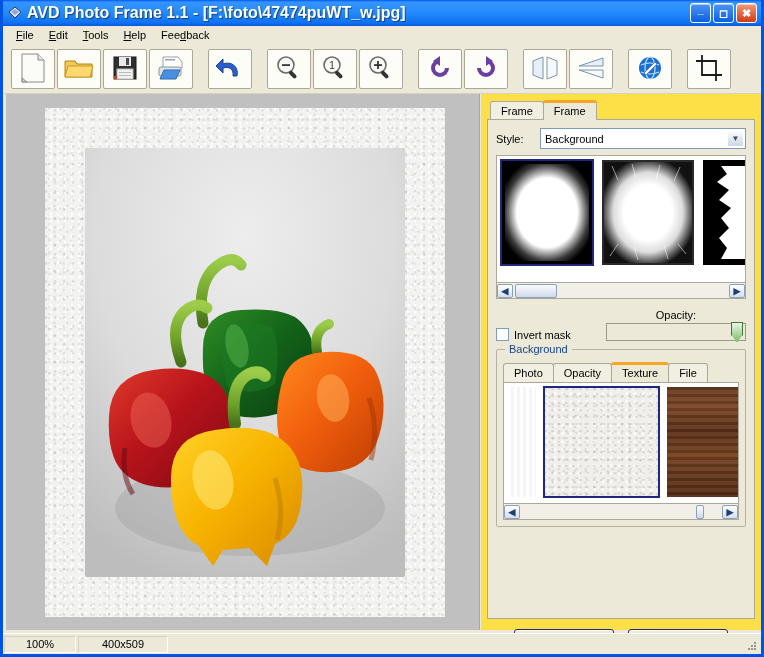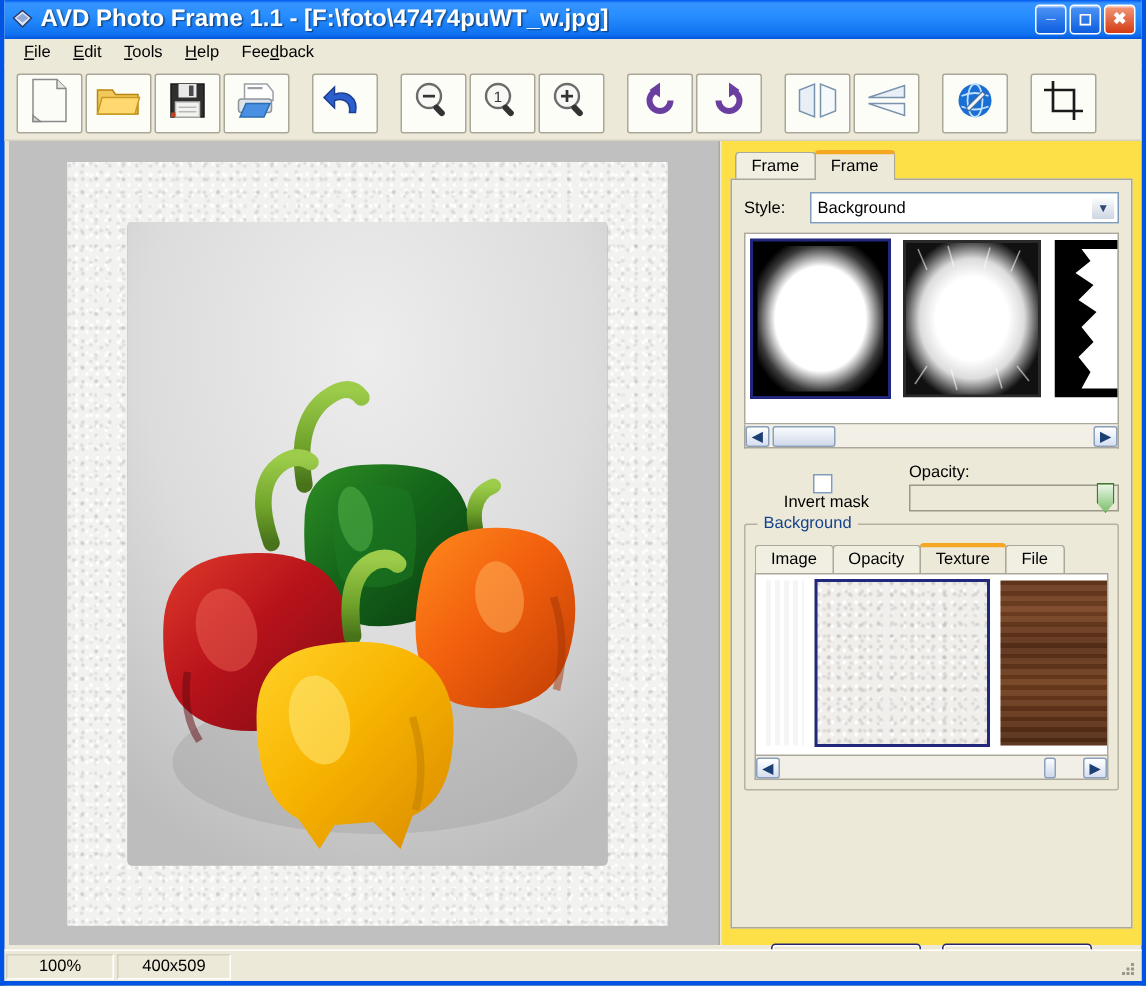--- a/index.html
+++ b/index.html
@@ -187,21 +187,21 @@
     position:absolute; left:0; right:0; bottom:0; height:21px;
     background:#ece9d8; border-top:1px solid #fff;
     display:flex; align-items:center; font-size:11px;
   }
   .spane {
     height:17px; border:1px solid #d4d0c0; border-right-color:#fff; border-bottom-color:#fff;
     display:flex; align-items:center; justify-content:center;
     margin:0 1px;
   }
   .spane.p1 { width:72px; }
-  .spane.p2 { width:76px; }
+  .spane.p2 { width:90px; }
   .spane.p3 { flex:1; justify-content:flex-end; padding-right:22px; }
   .grip { position:absolute; right:3px; bottom:2px; width:12px; height:12px; }
   .watermark {
     position:absolute; right:10px; bottom:26px; width:84px; height:66px;
     opacity:.35; pointer-events:none;
   }
   .wm-text { font-size:9px; color:#7a7a70; letter-spacing:.5px; text-align:center; }
 </style>
 </head>
 <body>
@@ -517,37 +517,37 @@
             </svg>
           </div>
         </div>
         <div class="hscroll">
           <div class="sbtn">◀</div>
           <div class="sthumb"></div>
           <div class="sbtn">▶</div>
         </div>
 
         <div style="display:flex; align-items:flex-end; margin-top:10px;">
-          <div style="display:flex; align-items:center; width:110px;flex-direction:column;">
+          <div style="display:flex; align-items:center; width:110px;">
             <span style="width:13px;height:13px;background:#fff;border:1px solid #7f9db9;display:inline-block;margin-right:5px;"></span>
             <span class="lbl">Invert mask</span>
           </div>
           <div class="opacity-wrap" style="flex:1">
-            <div class="lbl" style="margin-bottom:2px;">Opacity:</div>
+            <div class="lbl" style="margin-bottom:2px;text-align:center;">Opacity:</div>
             <div class="slider">
               <div class="thumb"></div>
             </div>
           </div>
         </div>
 
         <div class="group">
           <div class="gtitle">Background</div>
           <div class="tabs" style="padding-left:0;">
             <div class="tab">
-              <span>Image</span>
+              <span>Photo</span>
             </div>
             <div class="tab">
               <span>Opacity</span>
             </div>
             <div class="tab active">
               <span>Texture</span>
             </div>
             <div class="tab">
               <span>File</span>
             </div>

